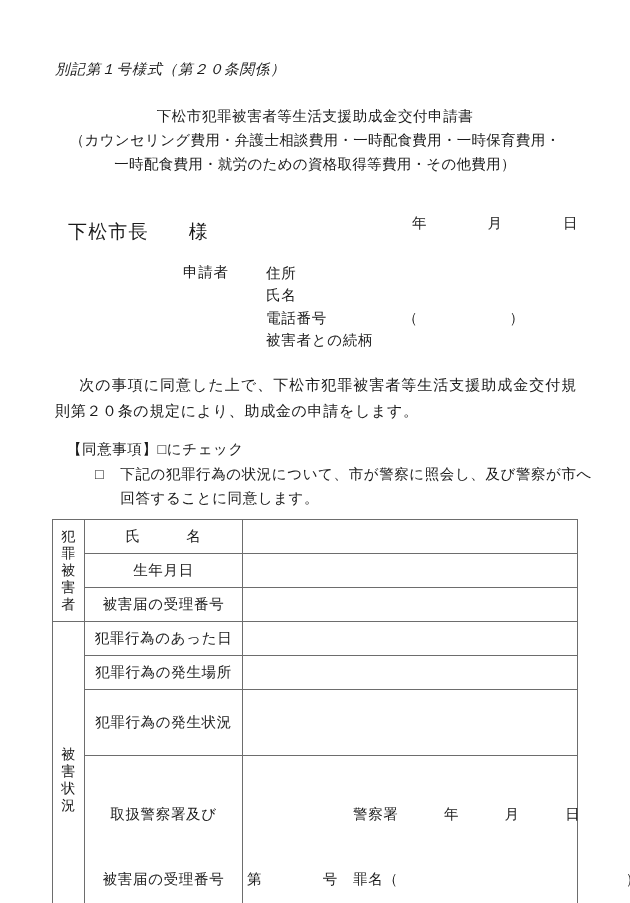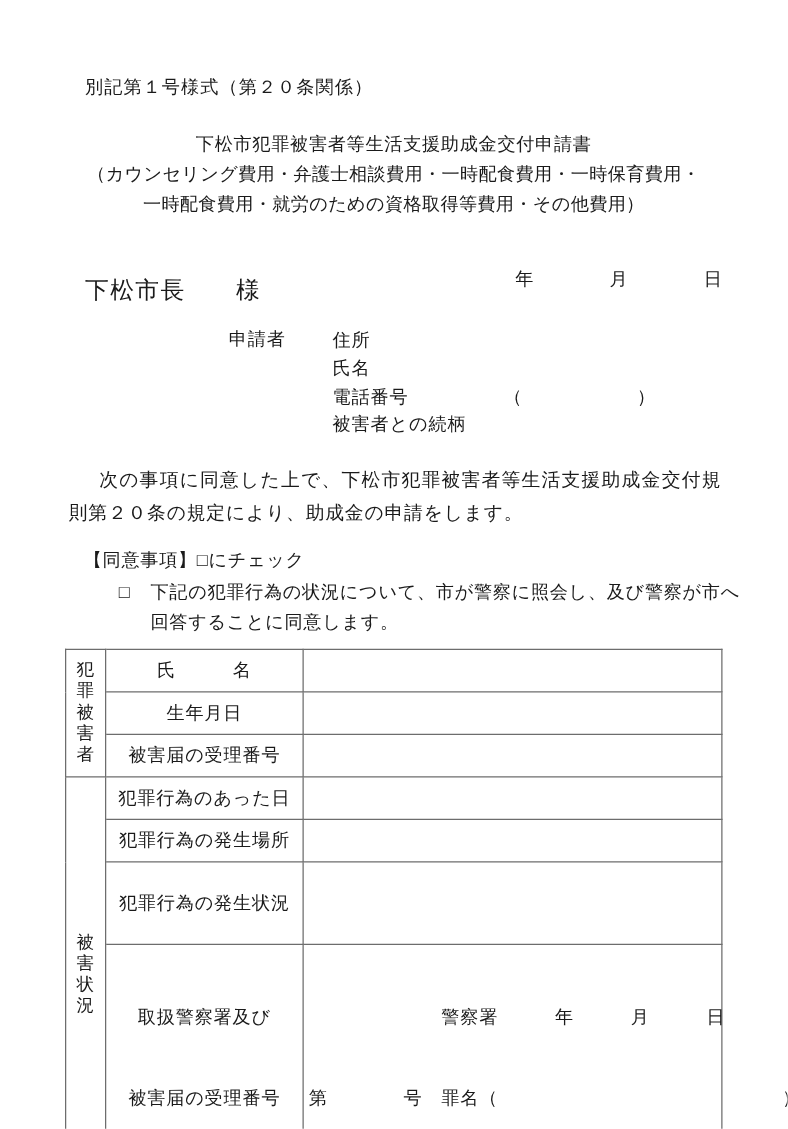--- a/index.html
+++ b/index.html
@@ -18,25 +18,26 @@
 
   .page {
     position: absolute;
     inset: 0;
     padding: 0;
   }
 
   
   .doc-ref {
     position: absolute;
-    left: 68px;
+    left: 55px;
     top: 60px;
     font-size: 14.5px;
     letter-spacing: 0.06em;
     white-space: pre;
+    font-style: italic;
   }
 
   .title-block {
     position: absolute;
     left: 0;
     right: 0;
     top: 105px;
     text-align: center;
     font-size: 14.5px;
     line-height: 1.65;

